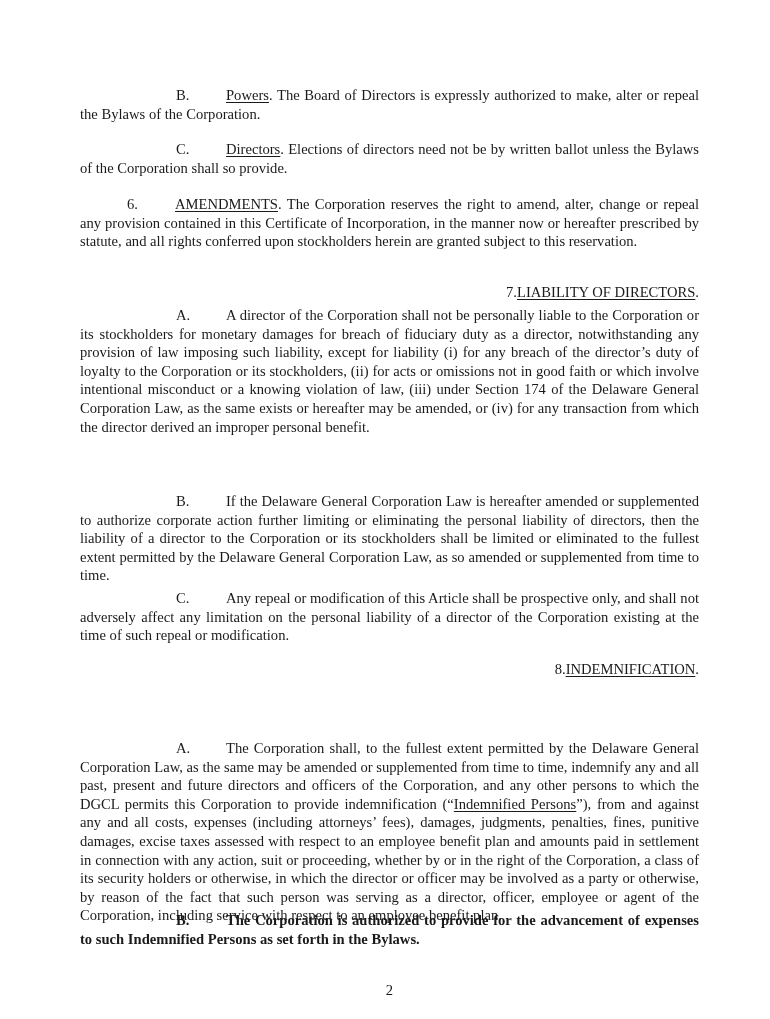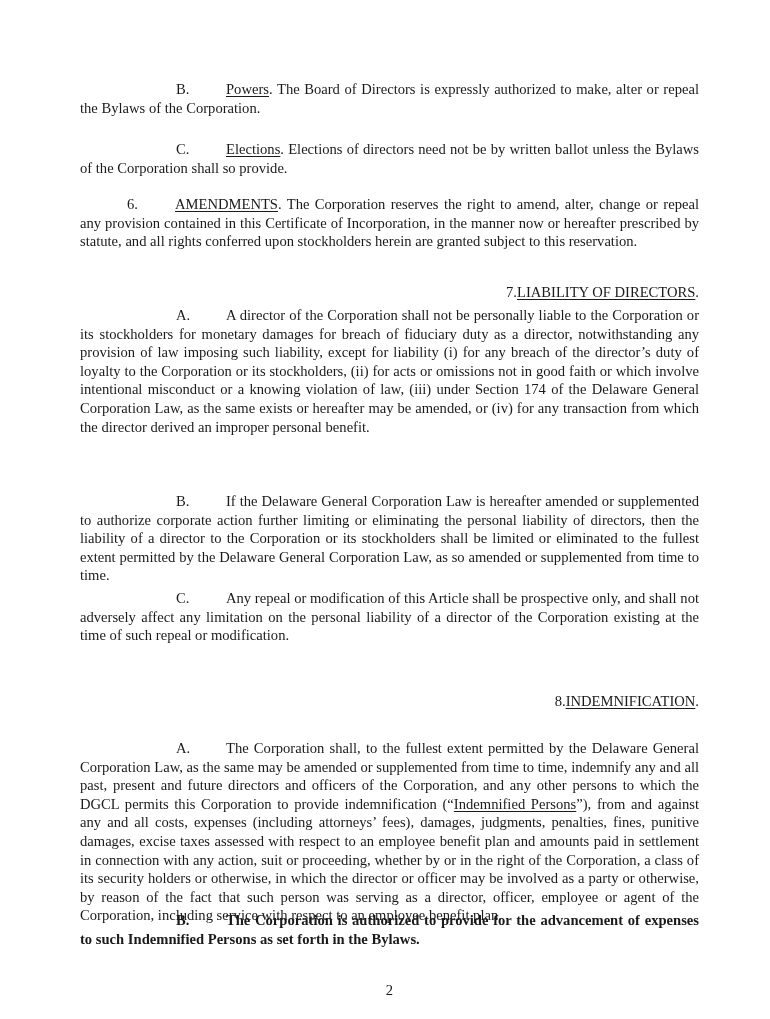--- a/index.html
+++ b/index.html
@@ -14,26 +14,26 @@
   .u { text-decoration: underline; text-underline-offset: 2px; }
   .lbl-sub { display: inline-block; width: 50px; padding-left: 96px; }
   .lbl-art { display: inline-block; width: 48px; padding-left: 47px; }
   .pagenum { position: absolute; left: 0; width: 619px; text-align: center; top: 981px; }
 </style>
 </head>
 <body>
 
 <div class="page">
 
-  <p class="para" style="top:80px;">
+  <p class="para" style="top:86px;">
     <span class="lbl-sub">B.</span><span class="u">Powers</span><span>.</span><span> The Board of Directors is expressly authorized to make, alter or repeal the Bylaws of the Corporation.</span>
   </p>
 
   <p class="para" style="top:140px;">
-    <span class="lbl-sub">C.</span><span class="u">Elections</span><span>.</span><span> Elections of directors need not be by written ballot unless the Bylaws of the Corporation shall so provide.</span>
+    <span class="lbl-sub">C.</span><span class="u">Directors</span><span>.</span><span> Elections of directors need not be by written ballot unless the Bylaws of the Corporation shall so provide.</span>
   </p>
 
   <p class="para" style="top:195px;">
     <span class="lbl-art">6.</span><span class="u">AMENDMENTS</span><span>.</span><span> The Corporation reserves the right to amend, alter, change or repeal any provision contained in this Certificate of Incorporation, in the manner now or hereafter prescribed by statute, and all rights conferred upon stockholders herein are granted subject to this reservation.</span>
   </p>
 
   <p class="para single" style="top:283px;">
     <span class="lbl-art">7.</span><span class="u">LIABILITY OF DIRECTORS</span><span>.</span>
   </p>
 
@@ -42,21 +42,21 @@
   </p>
 
   <p class="para" style="top:492px;">
     <span class="lbl-sub">B.</span><span>If the Delaware General Corporation Law is hereafter amended or supplemented to authorize corporate action further limiting or eliminating the personal liability of directors, then the liability of a director to the Corporation or its stockholders shall be limited or eliminated to the fullest extent permitted by the Delaware General Corporation Law, as so amended or supplemented from time to time.</span>
   </p>
 
   <p class="para" style="top:589px;">
     <span class="lbl-sub">C.</span><span>Any repeal or modification of this Article shall be prospective only, and shall not adversely affect any limitation on the personal liability of a director of the Corporation existing at the time of such repeal or modification.</span>
   </p>
 
-  <p class="para single" style="top:660px;margin-top:32px;">
+  <p class="para single" style="top:660px;">
     <span class="lbl-art">8.</span><span class="u">INDEMNIFICATION</span><span>.</span>
   </p>
 
   <p class="para" style="top:695px;margin-top:44px;">
     <span class="lbl-sub">A.</span><span>The Corporation shall, to the fullest extent permitted by the Delaware General Corporation Law, as the same may be amended or supplemented from time to time, indemnify any and all past, present and future directors and officers of the Corporation, and any other persons to which the DGCL permits this Corporation to provide indemnification (“</span><span class="u">Indemnified Persons</span><span>”), from and against any and all costs, expenses (including attorneys’ fees), damages, judgments, penalties, fines, punitive damages, excise taxes assessed with respect to an employee benefit plan and amounts paid in settlement in connection with any action, suit or proceeding, whether by or in the right of the Corporation, a class of its security holders or otherwise, in which the director or officer may be involved as a party or otherwise, by reason of the fact that such person was serving as a director, officer, employee or agent of the Corporation, including service with respect to an employee benefit plan.</span>
   </p>
 
   <p class="para" style="top:911px;font-weight:bold;">
     <span class="lbl-sub">B.</span><span>The Corporation is authorized to provide for the advancement of expenses to such Indemnified Persons as set forth in the Bylaws.</span>
   </p>

